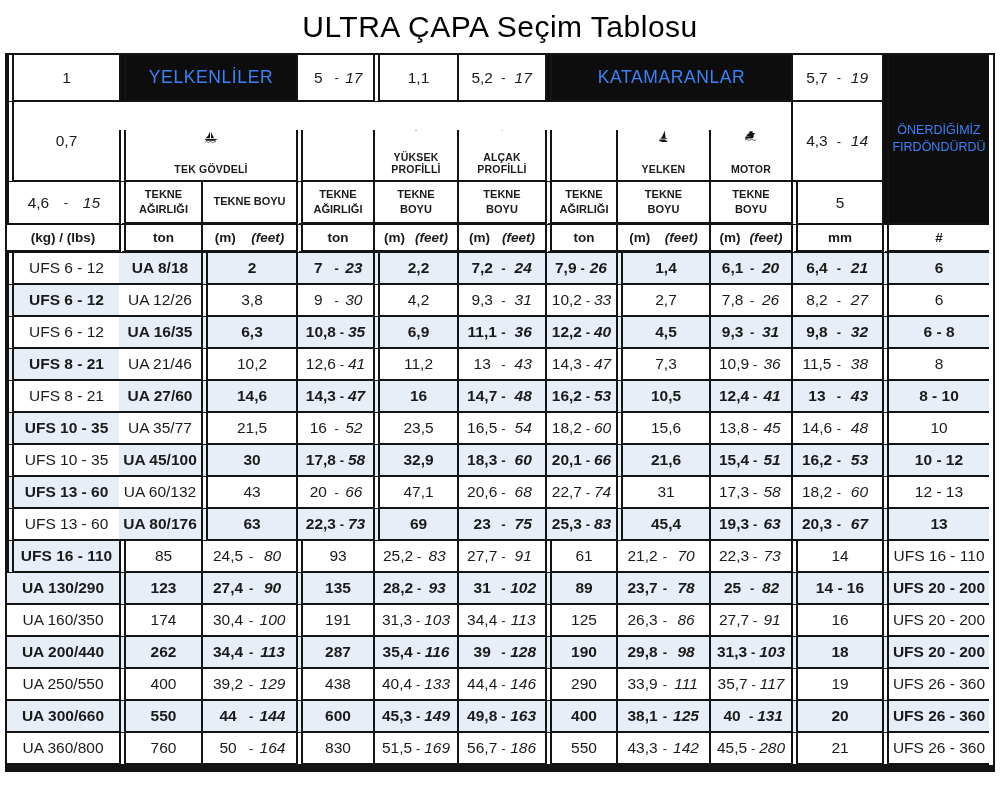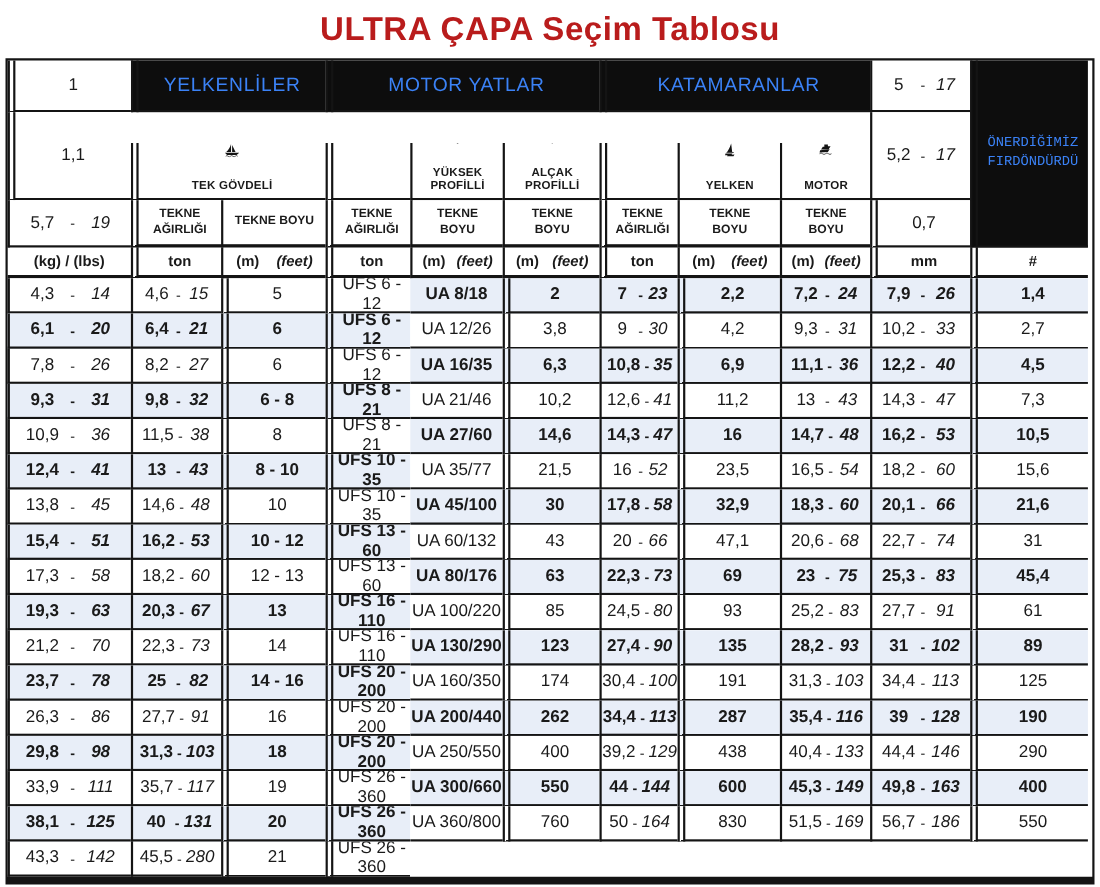--- a/index.html
+++ b/index.html
@@ -1,35 +1,35 @@
 <!DOCTYPE html>
 <html><head>
 <meta charset="utf-8">
 <style>
   * { box-sizing: border-box; margin: 0; padding: 0; }
   html,body { width:1000px; height:806px; background:#fff; overflow:hidden;
     font-family:"Liberation Sans", sans-serif; color:#1a1a1a; }
-  .title { text-align:center; font-size:30px; font-weight:700; letter-spacing:.5px;
-    padding:10px 0 9px 0; color:#b91c1c; }
+  .title { text-align:center; font-size:30px; font-weight:400; letter-spacing:.5px;
+    padding:10px 0 9px 0; color:#000000; }
   .tbl { margin:0 auto; width:990px; background:#fff;
     border:2px solid #141414; border-bottom:7px solid #141414;
     display:grid;
     grid-template-columns:112px 82px 95px 77px 84px 88px 71px 93px 82px 91px 107px;
     grid-template-rows:47px 80px 43px 28px;
     grid-auto-rows:32px; }
   .c { display:flex; align-items:center; justify-content:center; text-align:center;
     background:#fff; background-clip:padding-box;
     border-left:2px solid #141414; border-bottom:2px solid #141414;
     font-size:15.5px; overflow:hidden; }
   .first { border-left:none; }
   .gl { border-left:7px double #141414; }
   .blk { background:#0d0d0d; color:#3b82f6; font-weight:400; }
   .model-hdr { grid-column:1; grid-row:1/4; font-size:15px; line-height:1.3; padding:0 4px; }
   .chain-hdr { grid-column:10; grid-row:1/4; font-size:12.5px; line-height:1.35; padding:0 2px; }
-  .swivel-hdr { grid-column:11; grid-row:1/4; font-size:12.5px; line-height:1.35; padding:0 1px;font-family:Liberation Mono, monospace; }
+  .swivel-hdr { grid-column:11; grid-row:1/4; font-size:12.5px; line-height:1.35; padding:0 1px; }
   .gbar { grid-row:1; font-size:17.5px; letter-spacing:.6px; }
   .g-sail { grid-column:2/4; } .g-motor { grid-column:4/7; } .g-cat { grid-column:7/10; }
   .icon-cell { grid-row:2; flex-direction:column; justify-content:flex-start; padding-bottom:5px; gap:20px;margin-top:28px; }
   .icon-label { font-weight:700; font-size:10.5px; letter-spacing:.2px; }
   .subhdr { grid-row:3; font-weight:700; font-size:11px; line-height:1.4; padding:0 10px;
     border-bottom:3px solid #141414; }
   .units { grid-row:4; font-weight:700; font-size:13.5px; border-bottom:3px solid #141414; }
   .len { padding:0 8px; }
   .len .mv { flex:1.1; text-align:center; }
   .len .dash { flex:0 0 12px; text-align:center; font-size:13px; }
@@ -42,21 +42,20 @@
 </head>
 <body>
 
 <div class="title">ULTRA ÇAPA Seçim Tablosu</div>
 
 <div class="tbl">
 
   <div class="c blk swivel-hdr gl">ÖNERDİĞİMİZ FIRDÖNDÜRDÜ</div>
 
   <div class="c blk gbar g-sail gl">YELKENLİLER</div>
-  <div class="c blk gbar g-motor gl">MOTOR YATLAR</div>
   <div class="c blk gbar g-cat gl">KATAMARANLAR</div>
 
   <div class="c icon-cell gl" style="grid-column:2/4;">
     <svg width="62" height="52" viewBox="0 0 64 54" fill="#141414">
       <path d="M28 4 C25 15 19 27 10 34 L28 34 Z"></path>
       <path d="M32 8 C36 16 41 26 45 34 L32 34 Z"></path>
       <path d="M5 37 L59 37 L49 45 L13 45 Z"></path>
       <path d="M8 50 q4.5 -5 9 0 t9 0 t9 0 t9 0 t9 0" fill="none" stroke="#141414" stroke-width="2.6"></path>
     </svg>
     <div class="icon-label">TEK GÖVDELİ</div>
@@ -435,21 +434,20 @@
       <span class="dash">-</span>
       <span class="fv">63</span>
     </div>
     <div class="c hl len">
       <span class="mv">20,3</span>
       <span class="dash">-</span>
       <span class="fv">67</span>
     </div>
     <div class="c gl hl">13</div>
     <div class="c gl hl">UFS 16 - 110</div>
-    <div class="c first">UA 100/220</div>
     <div class="c gl">85</div>
     <div class="c len">
       <span class="mv">24,5</span>
       <span class="dash">-</span>
       <span class="fv">80</span>
     </div>
     <div class="c gl">93</div>
     <div class="c len">
       <span class="mv">25,2</span>
       <span class="dash">-</span>

